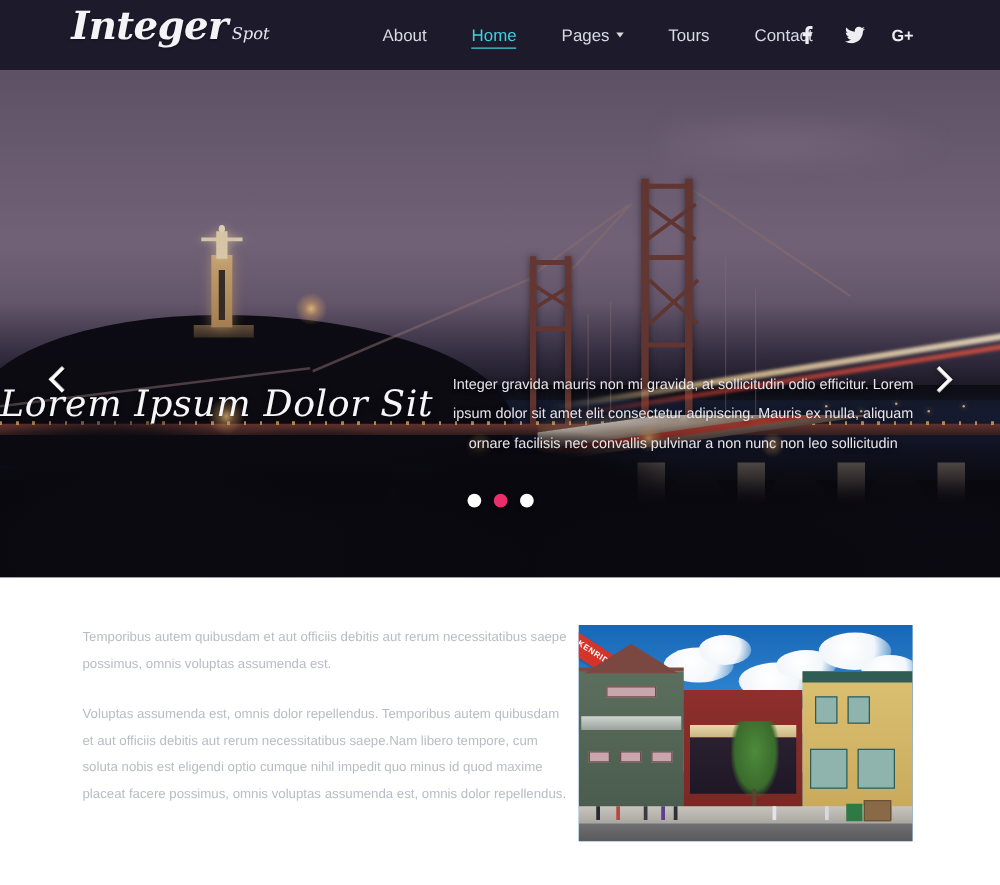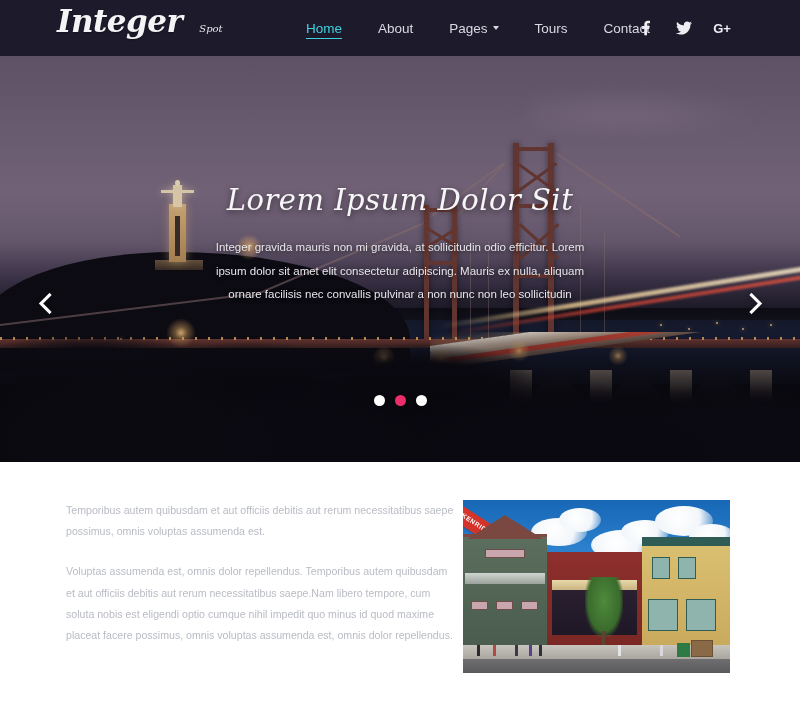--- a/index.html
+++ b/index.html
@@ -26,21 +26,21 @@
   .brand-main {
     font-family:"DejaVu Serif", serif;
     font-style:italic; font-weight:700;
     font-size:31px; letter-spacing:-0.5px;
     color:#f4f4f6;
     text-shadow:0 1px 2px rgba(0,0,0,.4);
   }
   .brand-sub {
     font-family:"DejaVu Serif", serif;
     font-style:italic; font-weight:400;
-    font-size:10px; color:#e8e8ee; margin-left:17px;
+    font-size:13px; color:#e8e8ee; margin-left:3px;
   }
 
   .nav {
     position:absolute; left:288px; top:0; height:56px;
     display:flex; align-items:center; gap:0;
   }
   .nav-item {
     position:relative;
     font-size:13.5px; color:#d9d9e2;
     padding:0 18px; height:56px;
@@ -259,21 +259,21 @@
 
   .hero-shade {
     position:absolute; inset:0;
     background:linear-gradient(180deg, rgba(20,16,28,.18) 0%, rgba(18,14,26,.10) 40%, rgba(10,8,16,.22) 100%);
     pointer-events:none;
   }
 
   
   .hero-caption {
     position:absolute; left:0; top:0; width:800px; height:406px;
-    display:flex; flex-direction:column; align-items:center;
+    display:flex; flex-direction:row; align-items:center;
     justify-content:flex-start; padding-top:127px;
     z-index:8;
   }
   .hero-title {
     font-family:"DejaVu Serif", serif;
     font-style:italic; font-weight:400;
     font-size:29px; color:#f6f5f7;
     letter-spacing:.5px;
     text-shadow:0 2px 6px rgba(0,0,0,.55);
     white-space:nowrap;
@@ -433,25 +433,25 @@
 <body>
 
 <div class="page">
 
   <div class="header">
     <div class="brand">
       <span class="brand-main">Integer</span><span class="brand-sub">Spot</span>
     </div>
 
     <nav class="nav">
+      <div class="nav-item">
+        <span>About</span>
+      </div>
       <div class="nav-item active">
         <span>Home</span>
-      </div>
-      <div class="nav-item">
-        <span>About</span>
       </div>
       <div class="nav-item">
         <span>Pages</span>
         <span class="caret"></span>
       </div>
       <div class="nav-item">
         <span>Tours</span>
       </div>
       <div class="nav-item">
         <span>Contact</span>

